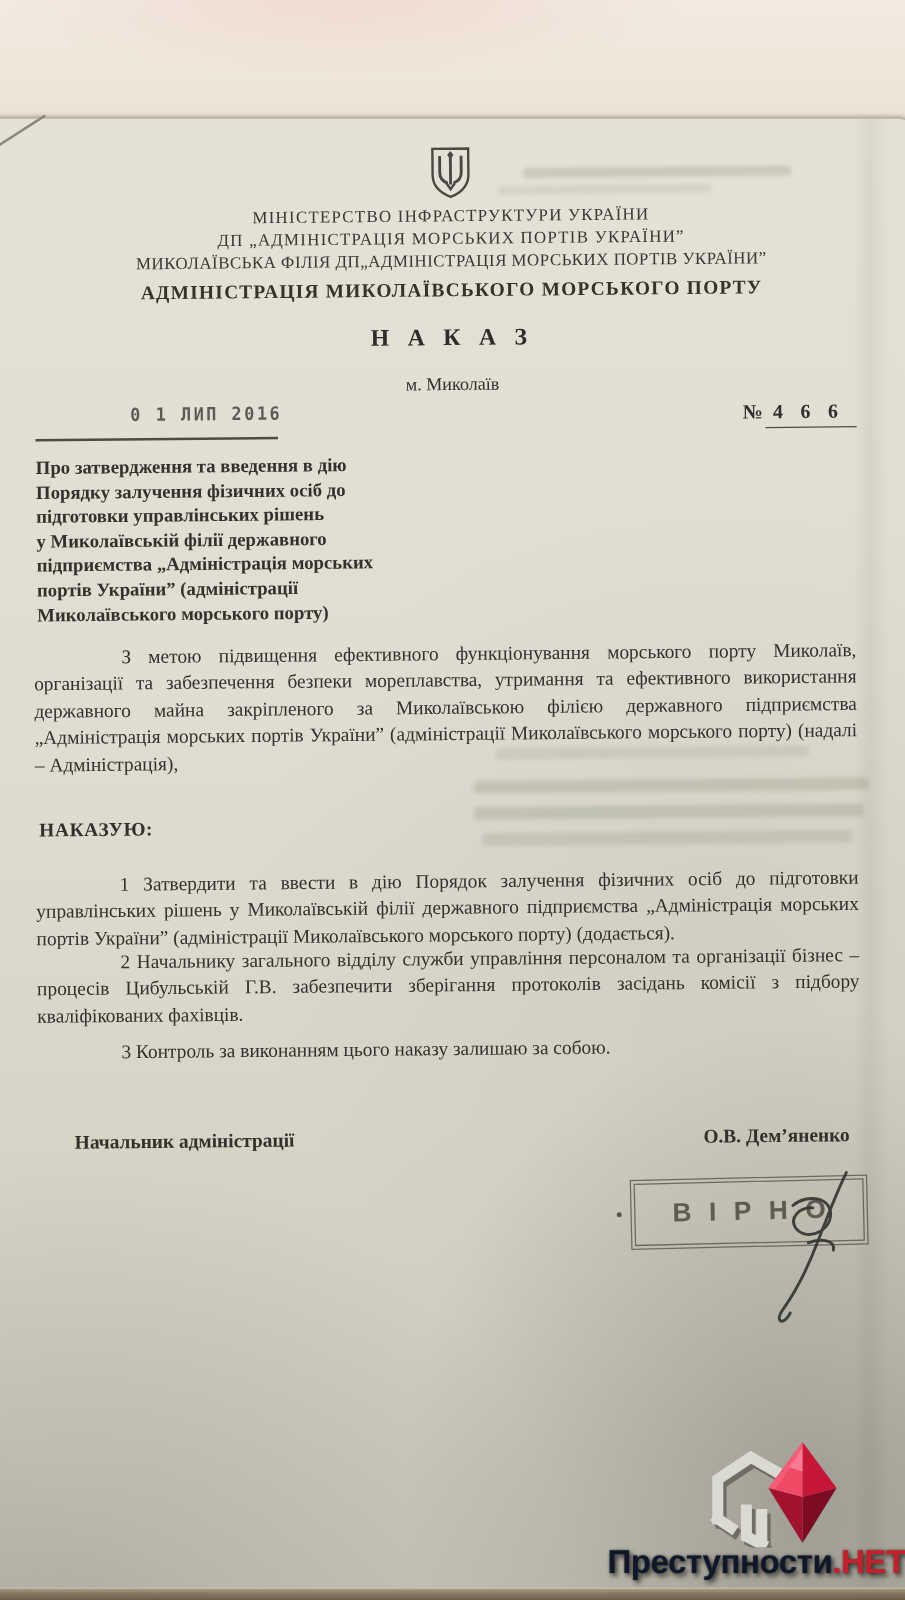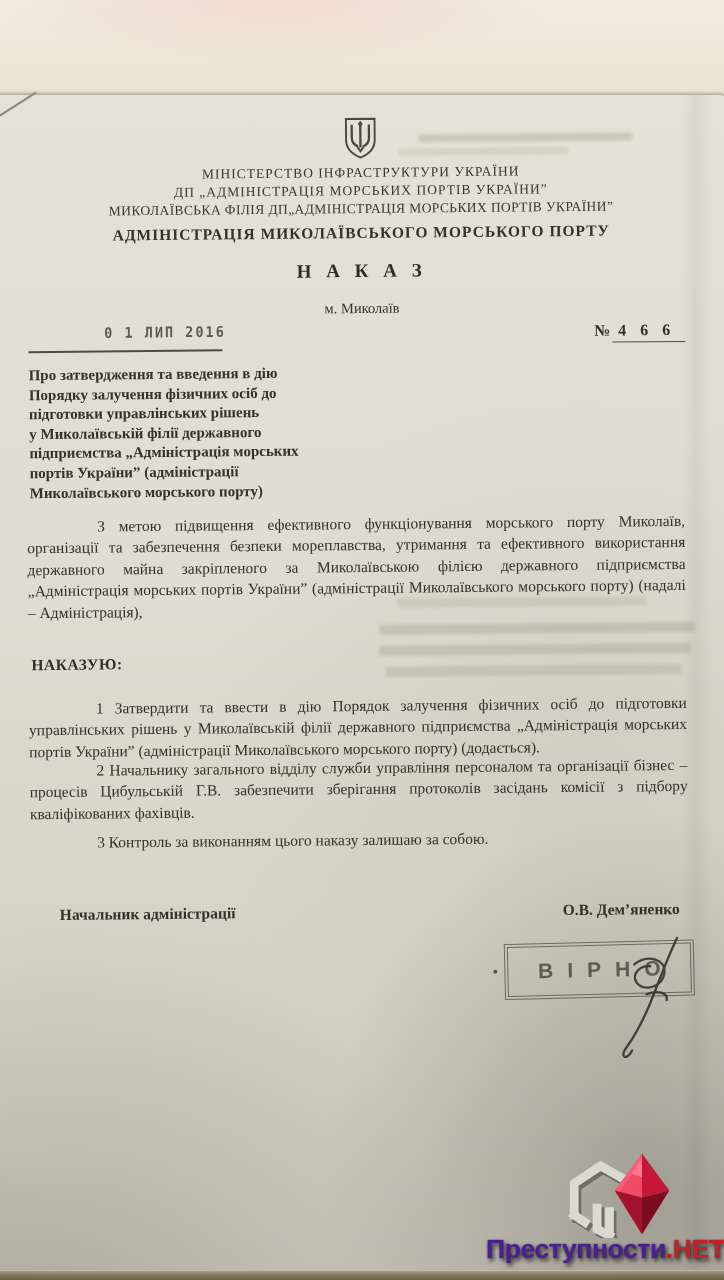--- a/index.html
+++ b/index.html
@@ -74,21 +74,21 @@
   .photo::after{content:'';position:absolute;inset:0;pointer-events:none;z-index:50;
     background:radial-gradient(145% 120% at 45% 35%,transparent 55%,
       rgba(62,58,48,.12) 82%,rgba(52,48,40,.22) 100%);}
   
   .watermark{position:absolute;left:478px;top:1150px;width:246px;height:124px;z-index:60;}
   .wm-logo{position:absolute;left:64px;top:0;width:156px;height:88px;}
   .wm-text{position:absolute;left:8px;top:84px;white-space:nowrap;
     font-family:"Liberation Sans",sans-serif;font-weight:bold;font-size:26.5px;
     letter-spacing:-.4px;
     text-shadow:2px 3px 4px rgba(28,28,24,.85),0 0 2px rgba(40,40,34,.7);}
-  .wm-brand{color:#4c1d95;text-align:right;}
+  .wm-brand{color:#0f172a;text-align:right;}
   .wm-domain{color:#c8202b;}
 </style>
 </head>
 <body>
 
 <div class="photo">
 
   <div class="backing"></div>
 
   <div class="page">

